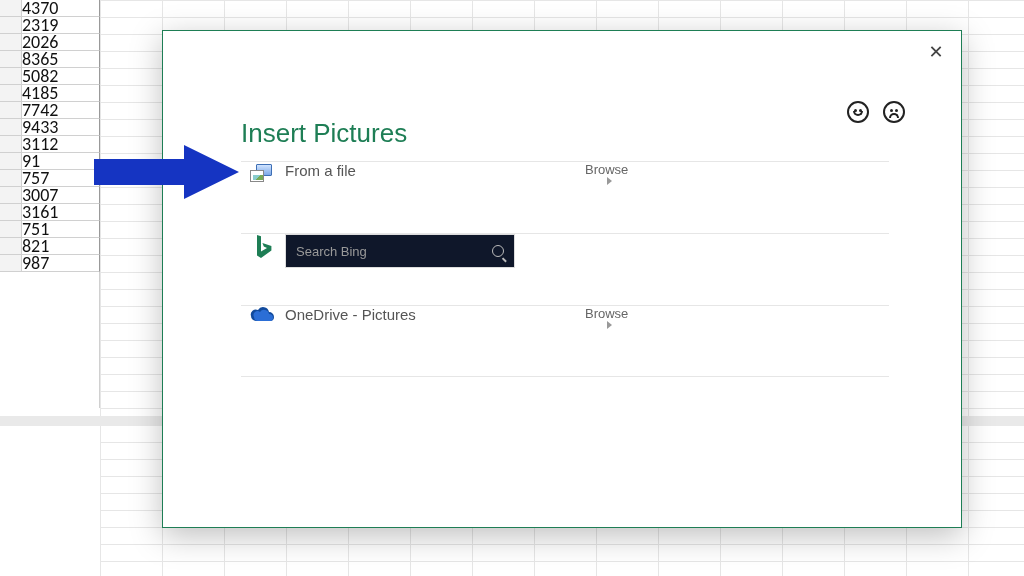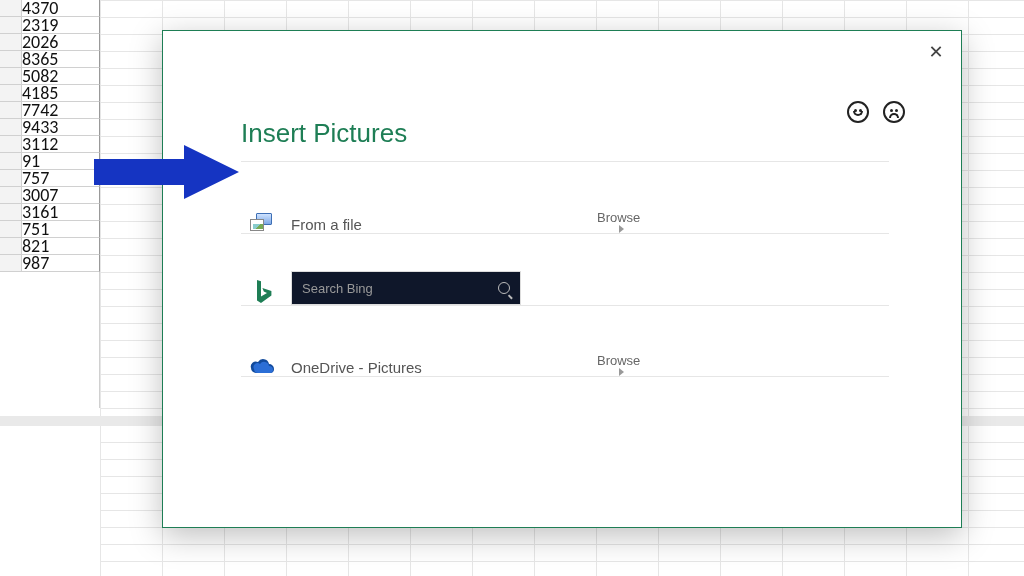--- a/index.html
+++ b/index.html
@@ -61,23 +61,22 @@
 
   .dlg-title {
     position: absolute; left: 78px; top: 72px; font-size: 26px; font-weight: 300;
     color: #1e7e55;
     margin-top: 15px;
   }
   .options {
     position: absolute; left: 78px; top: 130px; right: 72px;
   }
   .opt {
-    display: flex; align-items: flex-end; height: 72px;
+    display: flex; align-items: flex-start; height: 72px;
     border-top: 1px solid #e6e6e6;
-    gap: 6px;
   }
   .opt:last-child { border-bottom: 1px solid #e6e6e6; }
   .opt .ic { width: 44px; display:flex; justify-content:center; }
   .opt .label { flex: 0 0 300px; color: #555; font-size: 15px; }
   .opt .action { display:flex; align-items:center; }
   .browse { color: #666; font-size: 13px; flex-direction: column; }
   .browse .caret { display:inline-block; margin-left:6px; width:0;height:0;border-top:4px solid transparent;border-bottom:4px solid transparent;border-left:5px solid #999; vertical-align:middle; }
   .searchbox {
     width: 230px; height: 34px; border:1px solid #ddd; background:#0f172a;
     display:flex; align-items:center; padding:0 10px; color:#999; font-size:13px;

